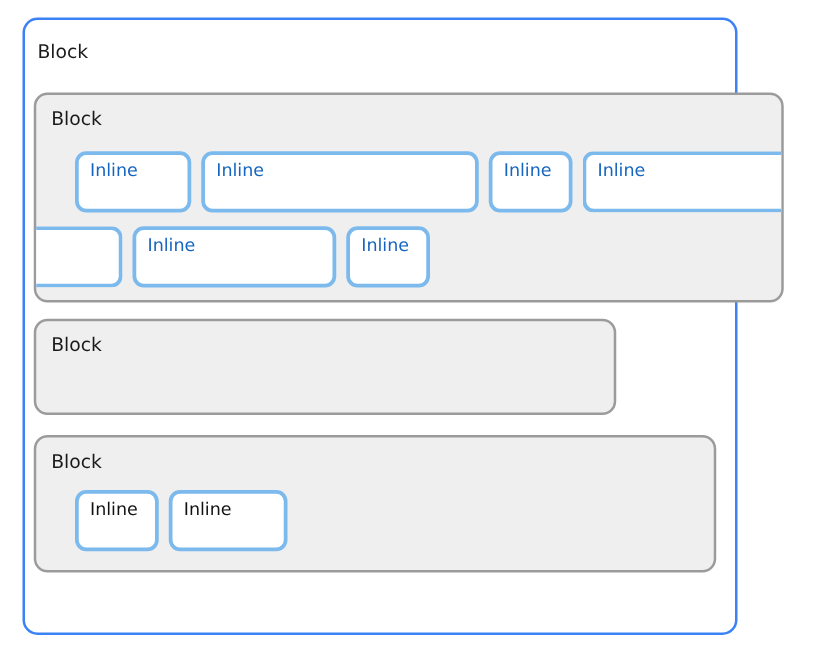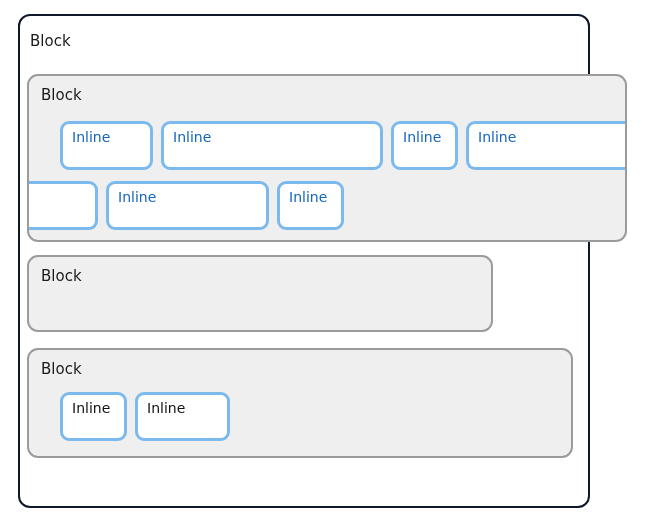--- a/index.html
+++ b/index.html
@@ -17,21 +17,21 @@
   }
 
   
   .root-block {
     position: absolute;
     left: 18px;
     top: 14px;
     width: 572px;
     height: 494px;
     box-sizing: border-box;
-    border: 2px solid #0f172a;
+    border: 2px solid #3b82f6;
     border-radius: 12px;
     background: #ffffff;
   }
 
   
   .block-label {
     font-size: 15px;
     line-height: 18px;
     color: #1a1a1a;
     font-family: "DejaVu Sans", "Liberation Sans", sans-serif;

